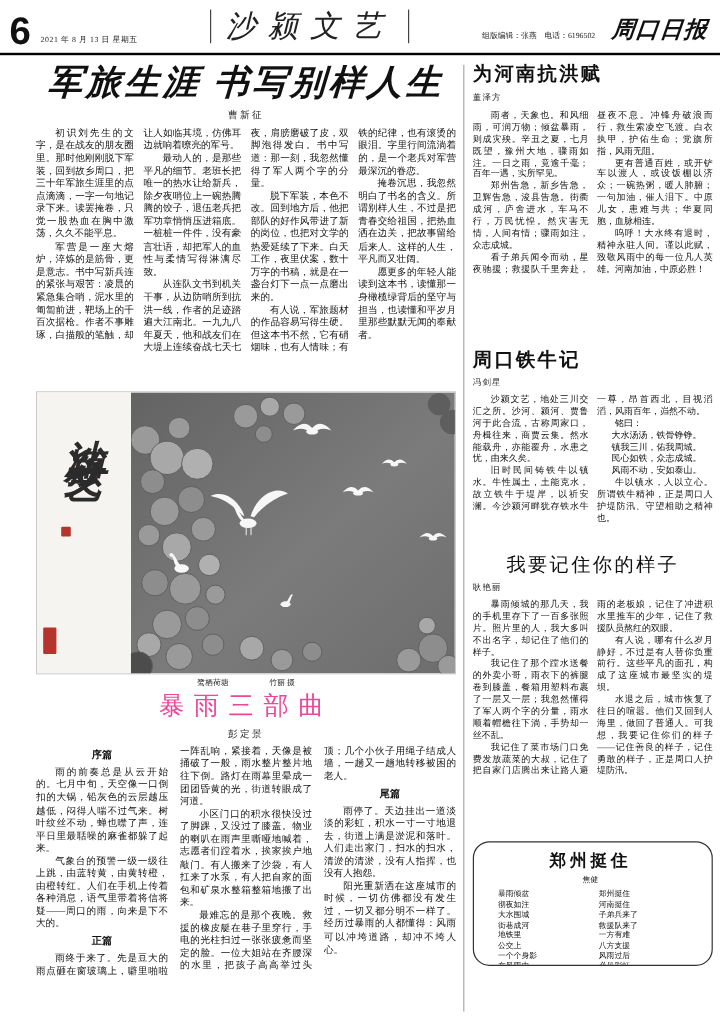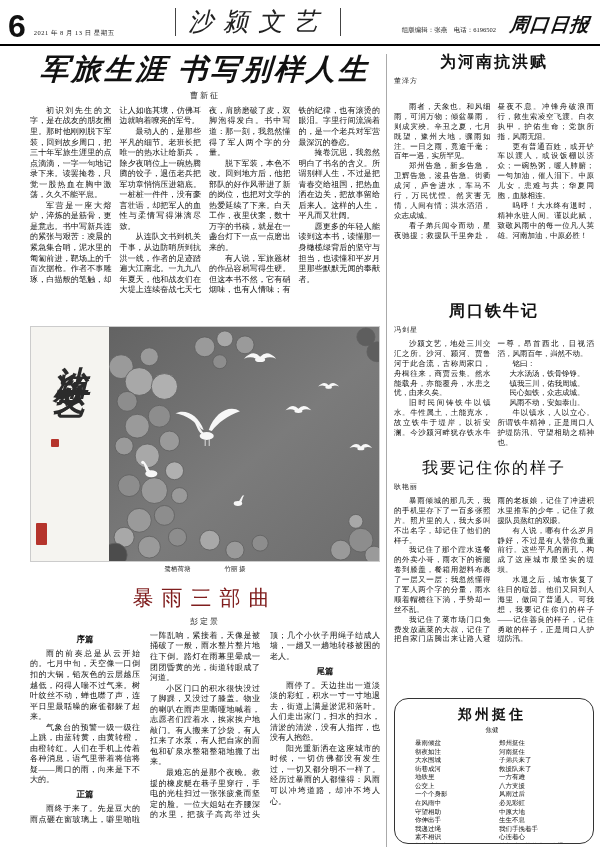--- a/index.html
+++ b/index.html
@@ -44,39 +44,39 @@
   .callig-text { writing-mode:vertical-rl; font-size:32px; font-weight:bold; font-style:italic;
     color:#2b2b2b; letter-spacing:7px; line-height:1; }
   .seal { position:absolute; background:#b5342c; }
   .seal-a { width:8px; height:8px; left:20px; top:112px; border-radius:1px; }
   .seal-b { width:11px; height:22px; left:5px; bottom:16px; border-radius:1px; }
   .photo { flex:1; display:block; }
   .caption { display:flex; justify-content:center; gap:34px; font-size:6.5px; color:#222;
     margin-top:3px; height:9px; }
   
   .storm-title { text-align:center; font-size:21px; letter-spacing:8px; font-weight:normal;
-    margin-top:10px; color:#7f1d1d; }
+    color:#ec4899; }
   .storm-cols { margin-top:4px; height:222px; column-count:3; column-gap:10px; font-size:8px; }
   .subhead { text-align:center; font-weight:bold; font-size:8.5px; margin:3px 0;
     font-family:"Liberation Sans","DejaVu Sans",sans-serif; }
   
-  .sb-title-hei { text-align:center; font-size:16px; font-weight:bold;
+  .sb-title-hei { text-align:left; font-size:16px; font-weight:bold;
     font-family:"Liberation Sans","DejaVu Sans",sans-serif; letter-spacing:2px; }
   .sb-title-song { text-align:center; font-size:16px; font-weight:normal; letter-spacing:2px; }
   .sb-byline { font-size:7px; color:#222; margin-top:3px; letter-spacing:1px;}
-  .fu-cols { margin-top:16px; height:190px; column-count:2; column-gap:7px; font-size:7.5px; }
+  .fu-cols { margin-top:5px; height:190px; column-count:2; column-gap:7px; font-size:7.5px; }
   .ox-section { margin-top:9px; }
   .ox-cols { margin-top:4px; height:112px; column-count:2; column-gap:7px; font-size:7.5px; }
   .insc-label { text-indent:2em; line-height:1.32; }
   .insc-lines div { padding-left:1.6em; line-height:1.32; text-indent:0; }
-  .rem-section { margin-top:7px; }
+  .rem-section { margin-top:21px; }
   .rem-cols { margin-top:4px; height:194px; column-count:2; column-gap:7px; font-size:7.5px; }
   
   .poem-box { margin-top:8px; border:1.2px solid #333; border-radius:14px;
-    padding:7px 10px 5px 6px; height:146px; overflow:hidden; }
+    padding:7px 10px 5px 6px; height:104px; overflow:hidden; }
   .poem-title { text-align:center; font-size:14px; font-weight:bold;
     font-family:"Liberation Sans","DejaVu Sans",sans-serif; letter-spacing:3px; }
   .poem-byline { text-align:center; font-size:6.5px; margin-top:2px; }
   .poem-cols { display:flex; margin-top:4px; }
   .poem-col { flex:1; font-size:6.5px; line-height:1.32; }
   .poem-col div { white-space:nowrap; }
   .poem-col-left { padding-left:14px; }
 </style>
 </head>
 <body>
@@ -242,21 +242,21 @@
 
     <div class="vdivider"></div>
 
     <div class="sidebar">
 
       <div>
         <div class="sb-title-hei">为河南抗洪赋</div>
         <div class="sb-byline">董泽方</div>
         <div class="cols fu-cols">
             <p class="para">雨者，天象也。和风细雨，可润万物；倾盆暴雨，则成灾殃。辛丑之夏，七月既望，豫州大地，骤雨如注。一日之雨，竟逾千毫；百年一遇，实所罕见。</p>
-            <p class="para">郑州告急，新乡告急，卫辉告急，浚县告急。街衢成河，庐舍进水，车马不行，万民忧惶。然灾害无情，人间有情；洪水滔滔，众志成城。</p>
+            <p class="para">郑州告急，新乡告急，卫辉告急，浚县告急。街衢成河，庐舍进水，车马不行，万民忧惶。然灾害无情，人间有情；骤雨如注，众志成城。</p>
             <p class="para">看子弟兵闻令而动，星夜驰援；救援队千里奔赴，昼夜不息。冲锋舟破浪而行，救生索凌空飞渡。白衣执甲，护佑生命；党旗所指，风雨无阻。</p>
             <p class="para">更有普通百姓，或开铲车以渡人，或设饭棚以济众；一碗热粥，暖人肺腑；一句加油，催人泪下。中原儿女，患难与共；华夏同胞，血脉相连。</p>
             <p class="para">呜呼！大水终有退时，精神永驻人间。谨以此赋，致敬风雨中的每一位凡人英雄。河南加油，中原必胜！</p>
           </div>
       </div>
 
       <div class="ox-section">
         <div class="sb-title-hei">周口铁牛记</div>
         <div class="sb-byline">冯剑星</div>
         <div class="cols ox-cols">

